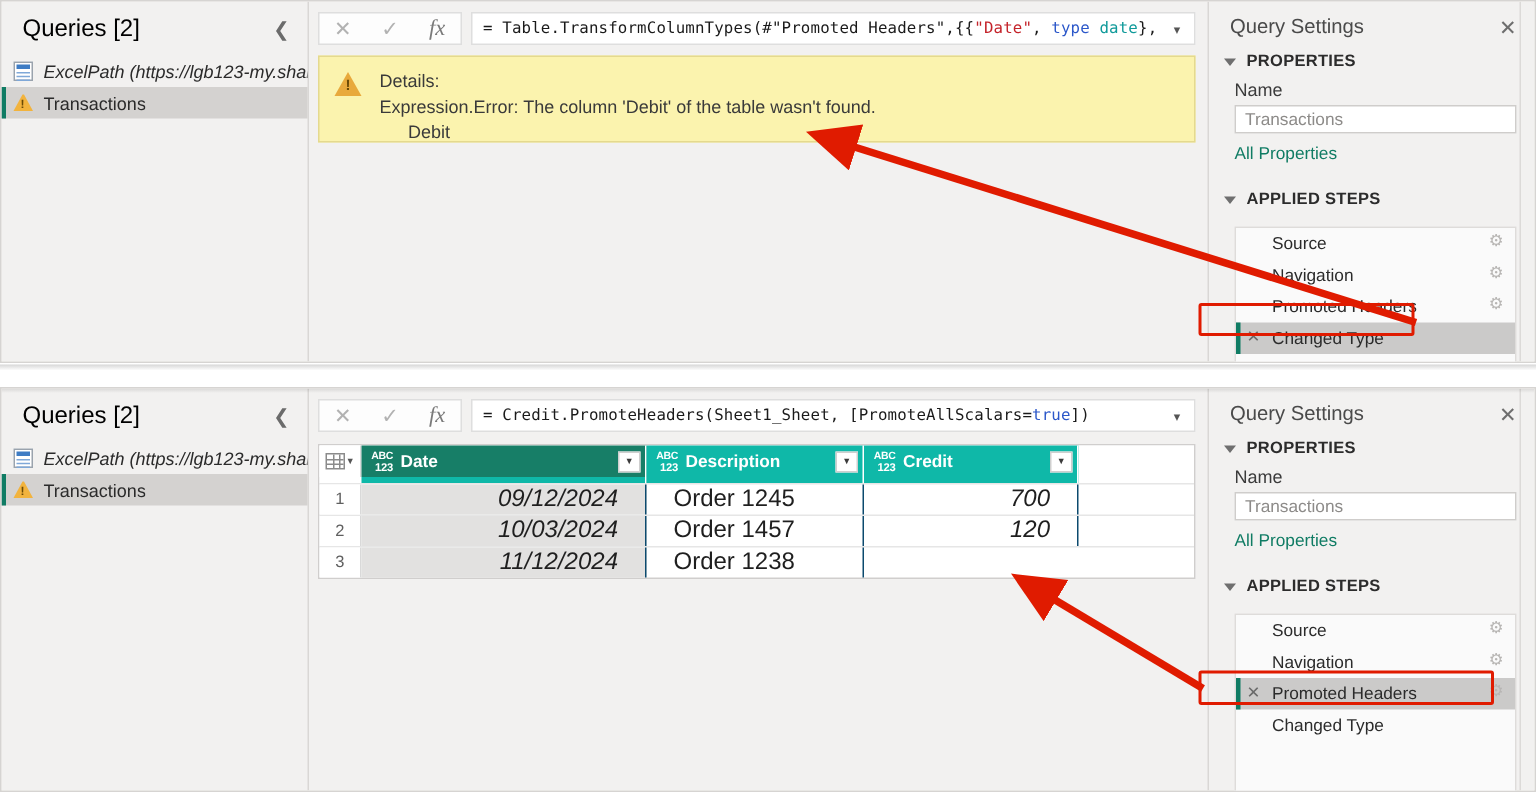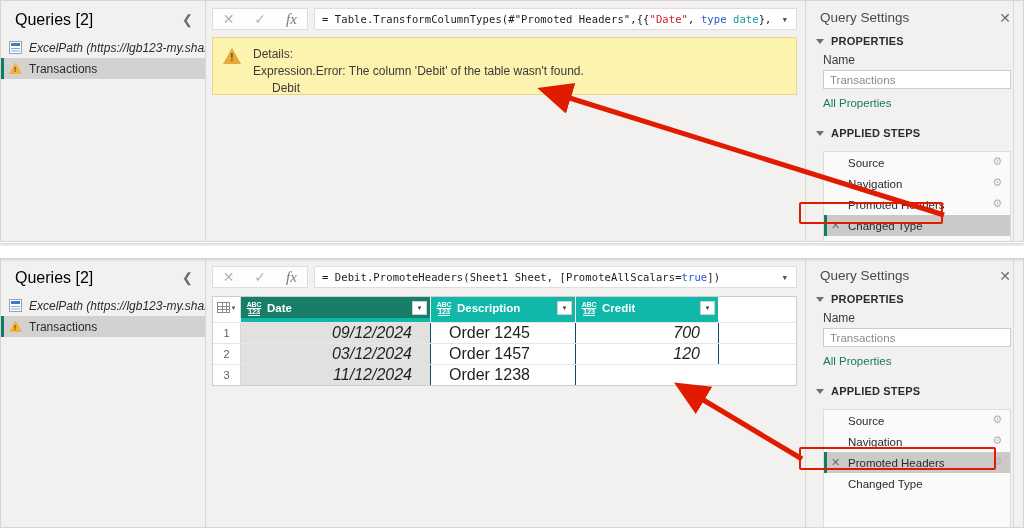--- a/index.html
+++ b/index.html
@@ -157,21 +157,21 @@
 
   .col-head {
     display:flex; align-items:center; gap:5px; padding: 0 3px 0 5px;
     color:#fff; font-size:11.5px; font-weight:bold; position:relative;
     border-right:1px solid #fff;
   }
   .col-head.sel { background:#177e67; }
   .col-head.norm { background:#0fb8a8; }
   .typeico {
     flex:0 0 16px; width:16px; color:#fff; font-family:"Liberation Sans", sans-serif;
-    line-height:7px; text-align:center;text-decoration:underline;
+    line-height:7px; text-align:right;
   }
   .typeico .t1 { font-size:7px; display:block; letter-spacing:-.2px; }
   .typeico .t2 { font-size:7.5px; display:block; letter-spacing:-.2px; }
   .col-title { flex:1 1 auto; overflow:hidden; white-space:nowrap; }
   .filter-btn {
     width:15px; height:14px; flex:0 0 15px; background:#fff; border:1px solid #cfcfcf;
     display:flex; align-items:center; justify-content:center;
     font-size:6px; color:#3b3b3b;
   }
   .accent-row { display:flex; height:4px; }
@@ -358,21 +358,21 @@
         <span class="label">Transactions</span>
       </div>
     </div>
 
     <div class="center">
       <div class="fxbar">
         <span class="fx-btn first">✕</span>
         <span class="fx-btn">✓</span>
         <span class="fx-btn fx">fx</span>
         <div class="formula-box">
-          <span class="formula-text"><span>= Debit.PromoteHeaders(Sheet1_Sheet, [PromoteAllScalars=</span><span class="s-kw">true</span><span>])</span></span>
+          <span class="formula-text"><span>= Credit.PromoteHeaders(Sheet1_Sheet, [PromoteAllScalars=</span><span class="s-kw">true</span><span>])</span></span>
           <span class="formula-caret">▾</span>
         </div>
       </div>
 
       <div class="grid-wrap">
 
         <div class="grid-row grid-head">
           <div class="cell-corner">
             <span class="corner-ico"></span>
               <span class="corner-caret">▼</span>
@@ -411,21 +411,21 @@
         </div>
 
         <div class="grid-row data-row">
           <div class="rownum">1</div>
           <div class="dcell num shade" style="width:190px;flex:0 0 190px;">09/12/2024</div>
           <div class="dcell" style="width:145px;flex:0 0 145px;">Order 1245</div>
           <div class="dcell num" style="width:143px;flex:0 0 143px;">700</div>
         </div>
         <div class="grid-row data-row">
           <div class="rownum">2</div>
-          <div class="dcell num shade" style="width:190px;flex:0 0 190px;">03/12/2024</div>
+          <div class="dcell num shade" style="width:190px;flex:0 0 190px;">10/03/2024</div>
           <div class="dcell" style="width:145px;flex:0 0 145px;">Order 1457</div>
           <div class="dcell num" style="width:143px;flex:0 0 143px;">120</div>
         </div>
         <div class="grid-row data-row">
           <div class="rownum">3</div>
           <div class="dcell num shade" style="width:190px;flex:0 0 190px;">11/12/2024</div>
           <div class="dcell" style="width:145px;flex:0 0 145px;">Order 1238</div>
           <div class="dcell num" style="width:143px;flex:0 0 143px;margin-top:21px;">750</div>
         </div>
       </div>

